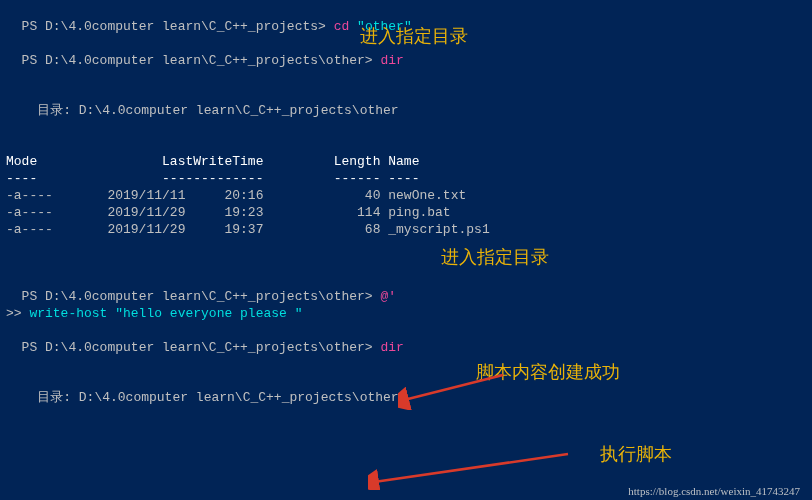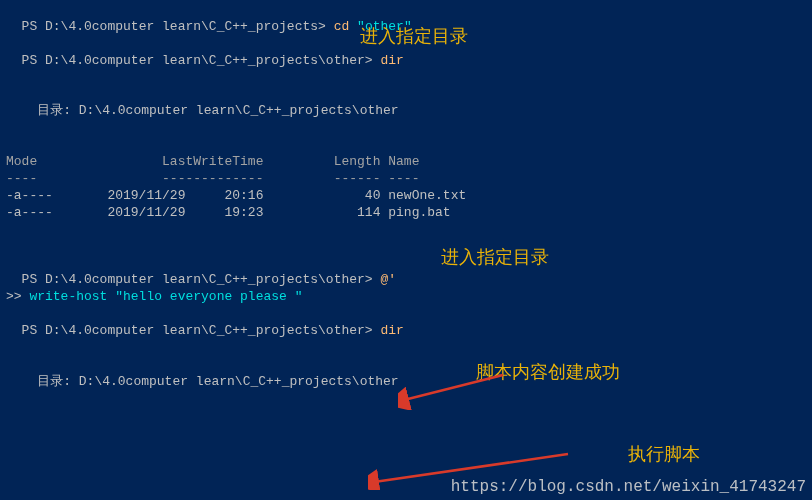--- a/index.html
+++ b/index.html
@@ -8,26 +8,26 @@
     color:#c0c0c0; 
     font-family:Consolas,"Courier New",monospace; 
     font-size:13px; 
     line-height:1.3;
     width:812px; height:500px; 
     position:relative; 
     overflow:hidden;
     padding:2px 0 0 6px;
   }
   .line { white-space:pre; }
-  .yellow { color:#fdba74; }
+  .yellow { color:#ec4899; }
   .cyan { color:#00dede; }
-  .green { color:#a3a3a3; } 
+  .green { color:#ffffff; } 
   .annot { color:#eab308; position:absolute; font-family:Liberation Mono, monospace; font-size:18px; font-weight:500; }
   .arrow { position:absolute; pointer-events:none; }
-  .wm { position:absolute; right:6px; bottom:2px; color:#d0d0d0; font-family:Liberation Mono, monospace; font-size:16px; opacity:.9; }
+  .wm { position:absolute; right:12px; bottom:2px; color:#d0d0d0; font-family:Liberation Serif, serif; font-size:11px; opacity:.9; }
 </style>
 </head>
 <body>
 
 <div class="line">
   <span>PS D:\4.0computer learn\C_C++_projects&gt;</span><span class="yellow"> cd </span><span class="cyan">"other"</span>
 </div>
 
 <div class="line">
   <span>PS D:\4.0computer learn\C_C++_projects\other&gt;</span><span class="yellow"> dir</span>
@@ -36,22 +36,23 @@
 <div class="line">&nbsp;</div>
 
 <div class="line">    目录: D:\4.0computer learn\C_C++_projects\other</div>
 <div class="line">&nbsp;</div>
 <div class="line">&nbsp;</div>
 
 <div class="line green">Mode                LastWriteTime         Length Name</div>
 <div class="line green">----                -------------         ------ ----</div>
 
 <div id="list1">
-    <div class="line">-a----       2019/11/29     20:16             40 newOne.txt</div>
+    <div class="line">-a----       2019/11/11     20:16             40 newOne.txt</div>
     <div class="line">-a----       2019/11/29     19:23            114 ping.bat</div>
+    <div class="line">-a----       2019/11/29     19:37             68 _myscript.ps1</div>
   </div>
 <div class="line">&nbsp;</div>
 <div class="line">&nbsp;</div>
 
 <div class="line">
   <span>PS D:\4.0computer learn\C_C++_projects\other&gt;</span><span class="yellow"> @'</span>
 </div>
 
 <div id="herelines">
     <div class="line cyan"><span style="color: rgb(192, 192, 192);">&gt;&gt; </span><span class="cyan">write-host "hello everyone please "</span></div>
@@ -61,21 +62,21 @@
   <span>PS D:\4.0computer learn\C_C++_projects\other&gt;</span><span class="yellow"> dir</span>
 </div>
 <div class="line">&nbsp;</div>
 <div class="line">&nbsp;</div>
 <div class="line">    目录: D:\4.0computer learn\C_C++_projects\other</div>
 <div class="line">&nbsp;</div>
 
 <div class="annot" style="left:360px; top:26px;">进入指定目录</div>
 <div class="annot" style="left:441px; top:247px;">进入指定目录</div>
 <div class="annot" style="left:476px; top:362px;">脚本内容创建成功</div>
-<div class="annot" style="left:580px; top:444px;margin-left:48px;">执行脚本</div>
+<div class="annot" style="left:552px; top:444px;margin-left:48px;">执行脚本</div>
 
 <svg class="arrow" style="left:398px; top:370px;" width="120" height="40">
   <defs>
       <marker id="ah1" markerWidth="10" markerHeight="10" refX="2" refY="5" orient="auto">
         <path d="M0,0 L10,5 L0,10 z" fill="#d83a2a"></path>
       </marker>
     </defs>
   <line x1="105" y1="5" x2="6" y2="30" stroke="#d83a2a" stroke-width="2.5" marker-end="url(#ah1)"></line>
 </svg>
 <svg class="arrow" style="left:368px; top:450px;" width="210" height="40">

